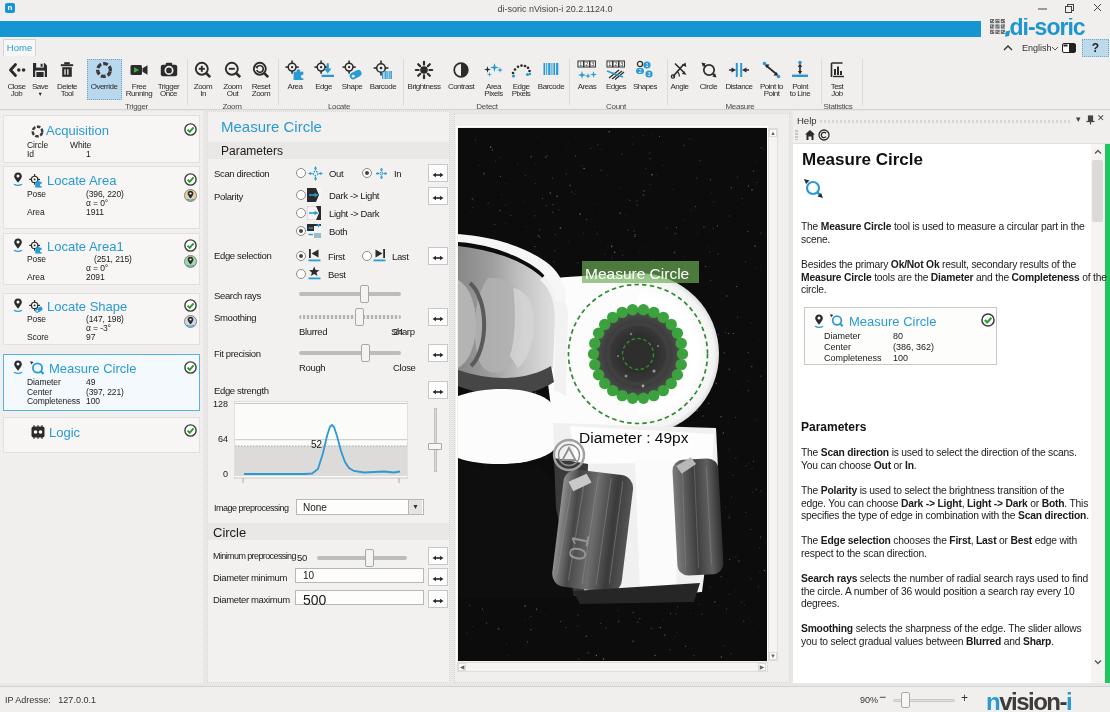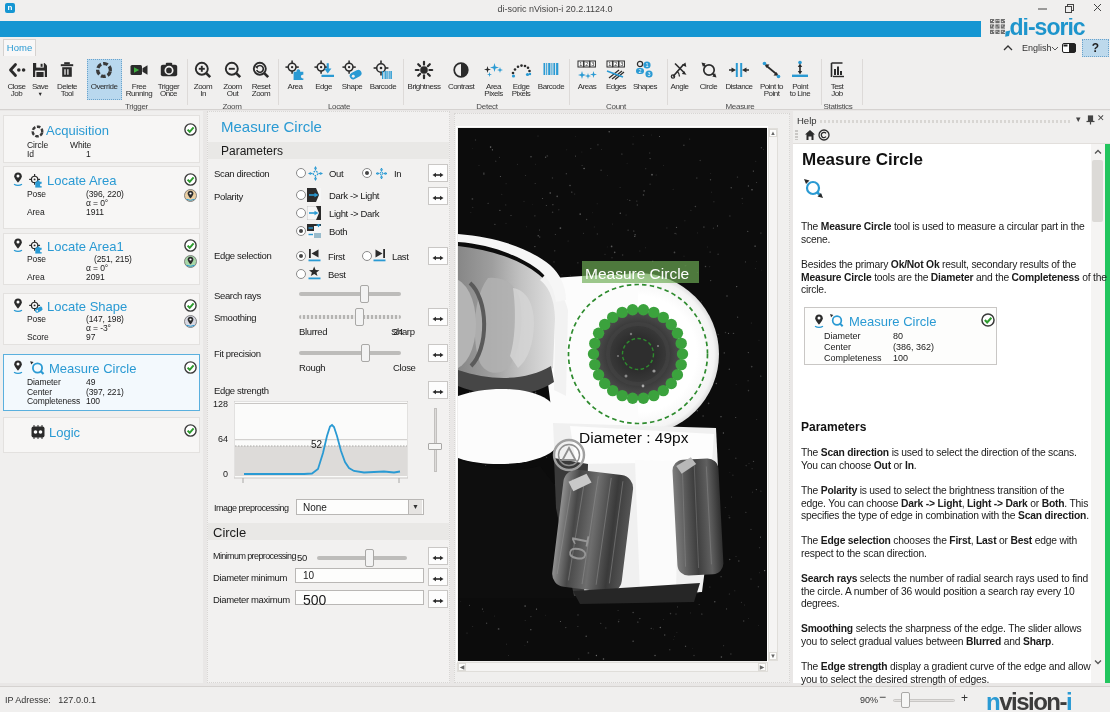--- a/index.html
+++ b/index.html
@@ -1721,21 +1721,20 @@
 <div style="position:absolute;left:19px;top:45px;font-size:9px;color:#1a1a1a;">Completeness</div>
         <div style="position:absolute;left:88px;top:45px;font-size:9px;color:#1a1a1a;">100</div>
 </div>
     </div>
     <div class="abs" style="left:8px;top:309px;font-size:12px;font-weight:bold;color:#111;">Parameters</div>
     <div class="abs" style="left:8px;top:336px;font-size:10.3px;letter-spacing:-0.2px;color:#1a1a1a;line-height:12.7px;white-space:nowrap;">The <b>Scan direction</b> is used to select the direction of the scans.<br>You can choose <b>Out</b> or <b>In</b>.</div>
     <div class="abs" style="left:8px;top:374px;font-size:10.3px;letter-spacing:-0.2px;color:#1a1a1a;line-height:12.7px;white-space:nowrap;">The <b>Polarity</b> is used to select the brightness transition of the<br>edge. You can choose <b>Dark -&gt; Light</b>, <b>Light -&gt; Dark</b> or <b>Both</b>. This<br>specifies the type of edge in combination with the <b>Scan direction</b>.</div>
     <div class="abs" style="left:8px;top:424px;font-size:10.3px;letter-spacing:-0.2px;color:#1a1a1a;line-height:12.7px;white-space:nowrap;">The <b>Edge selection</b> chooses the <b>First</b>, <b>Last</b> or <b>Best</b> edge with<br>respect to the scan direction.</div>
     <div class="abs" style="left:8px;top:462px;font-size:10.3px;letter-spacing:-0.2px;color:#1a1a1a;line-height:12.7px;white-space:nowrap;"><b>Search rays</b> selects the number of radial search rays used to find<br>the circle. A number of 36 would position a search ray every 10<br>degrees.</div>
     <div class="abs" style="left:8px;top:512px;font-size:10.3px;letter-spacing:-0.2px;color:#1a1a1a;line-height:12.7px;white-space:nowrap;"><b>Smoothing</b> selects the sharpness of the edge. The slider allows<br>you to select gradual values between <b>Blurred</b> and <b>Sharp</b>.</div>
-    <div class="abs" style="left:8px;top:550px;font-size:10.3px;letter-spacing:-0.2px;color:#1a1a1a;line-height:12.7px;white-space:nowrap;">The <b>Edge strength</b> display a gradient curve of the edge and allow<br>you to select the desired strength of edges.</div>
   </div>
 <div class="abs" id="statusbar">
     <div class="abs" style="left:5px;top:8px;font-size:9px;color:#333;">IP Adresse: &nbsp; 127.0.0.1</div>
     <div class="abs" style="left:860px;top:8px;font-size:9px;color:#333;">90%</div>
     <div class="abs" style="left:879px;top:3px;font-size:12px;color:#333;">−</div>
     <div class="abs" style="left:893px;top:12px;width:62px;height:3px;background:#e3e1df;border:1px solid #c9c7c5;border-radius:2px;"></div>
     <div class="abs" style="left:901px;top:5px;width:9px;height:16px;background:#f6f6f5;border:1px solid #a9a8a6;border-radius:2px;"></div>
     <div class="abs" style="left:961px;top:4px;font-size:12px;color:#333;">+</div>
     <div class="abs" style="left:986px;top:1px;font-size:24px;font-weight:bold;letter-spacing:-1.5px;color:#3c3c3c;"><span style="color:#2a9ad3">n</span>vision-<span style="color:#2a9ad3">i</span></div>
   </div>

